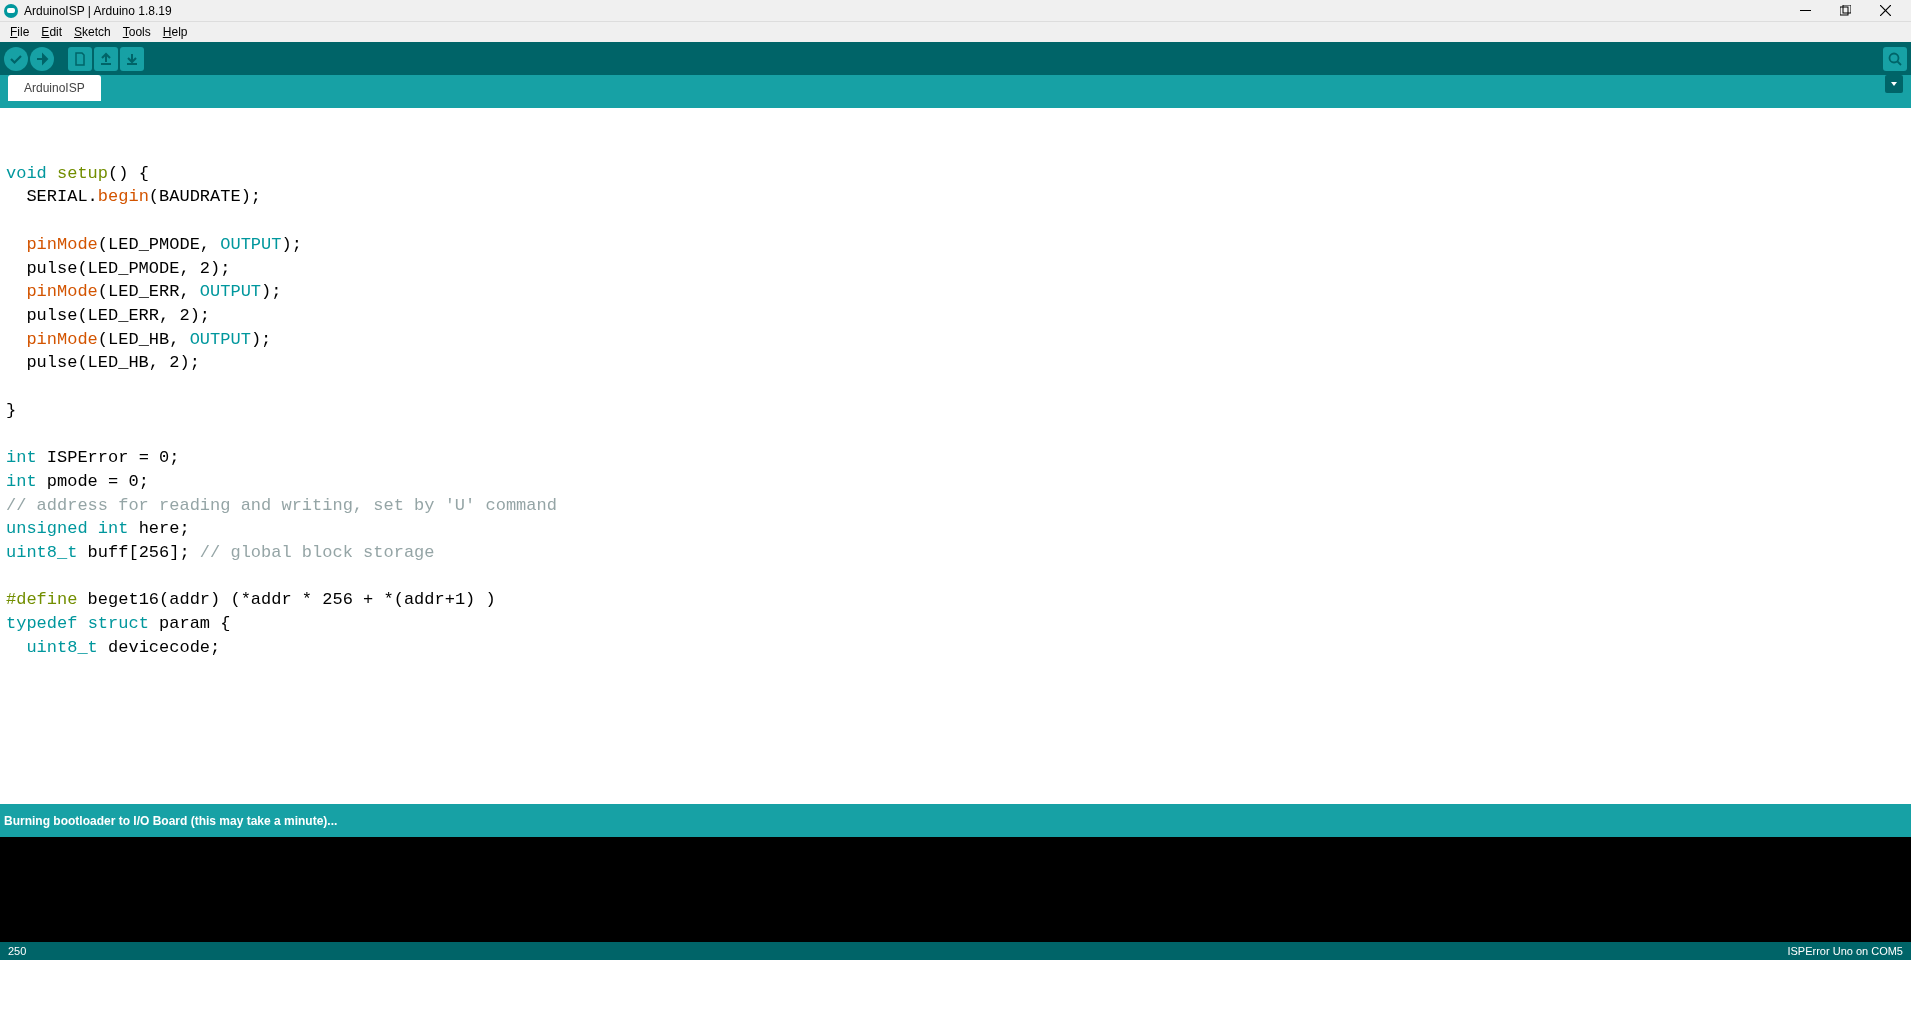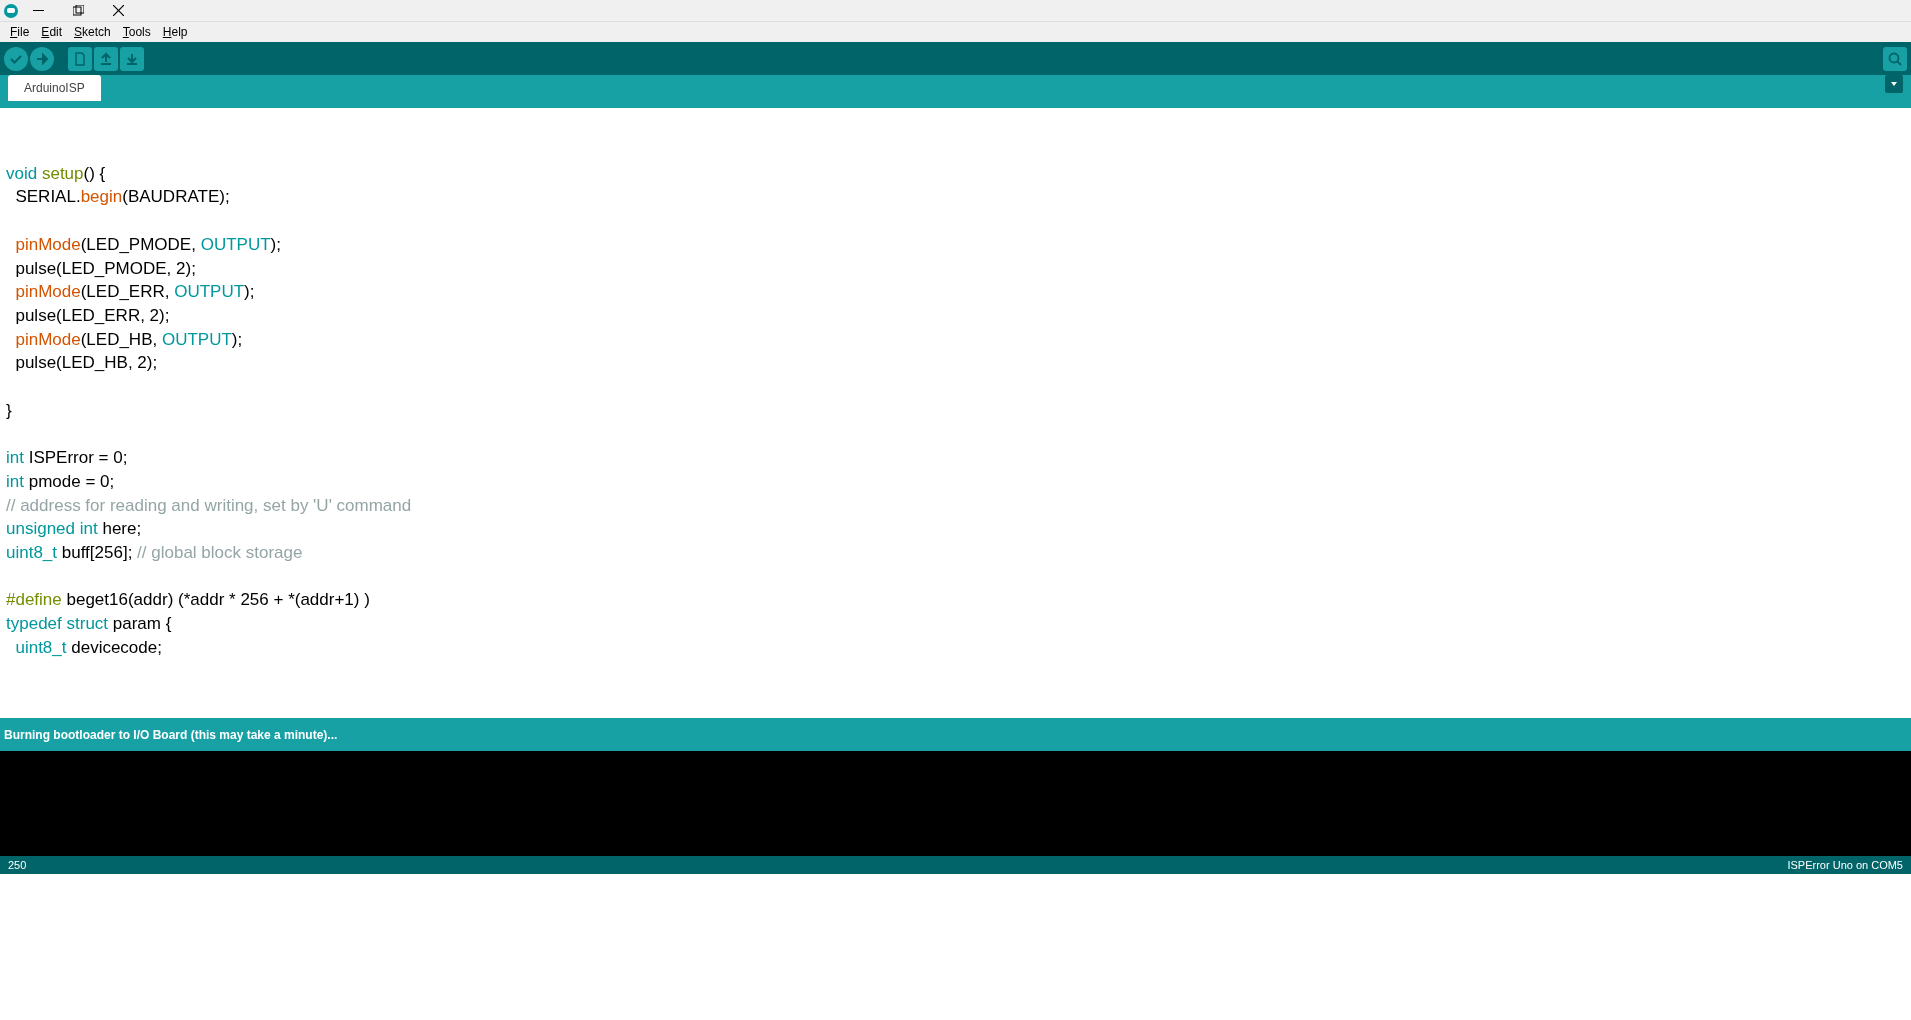--- a/index.html
+++ b/index.html
@@ -24,21 +24,21 @@
     .toolbar-btn svg { fill: #006468; }
     .toolbar-spacer { flex: 1; }
     .toolbar-gap { width: 10px; }
     
     .tabbar { height: 33px; background: #17a1a5; display: flex; align-items: flex-start; padding: 0 8px; }
     .tab { background: #fff; padding: 6px 16px; font-size: 12px; color: #444; border-radius: 3px 3px 0 0; cursor: pointer; }
     .tabbar-spacer { flex: 1; }
     .tabbar-menu { width: 18px; height: 18px; background: #006468; border-radius: 2px; margin-bottom: 6px; display: flex; align-items: center; justify-content: center; cursor: pointer; }
     .tabbar-menu svg { fill: #17a1a5; }
     
-    .editor { height: 610px; background: #fff; padding: 30px 6px 6px 6px; overflow: hidden; font-family: Liberation Sans, sans-serif; font-size: 17px; line-height: 23.7px; white-space: pre; color: #000; }
+    .editor { height: 696px; background: #fff; padding: 30px 6px 6px 6px; overflow: hidden; font-family: Liberation Mono, monospace; font-size: 17px; line-height: 23.7px; white-space: pre; color: #000; }
     
     .tok-keyword-blue { color: #00979d; }
     .tok-orange { color: #d35400; }
     .tok-olive { color: #728e00; }
     .tok-teal-const { color: #00979d; }
     .tok-type { color: #00979d; }
     .tok-comment { color: #95a5a6; }
     
     .statusbar-message { height: 33px; background: #17a1a5; color: #fff; display: flex; align-items: center; padding: 0 4px; font-size: 12px; font-weight: bold; }
     
@@ -47,20 +47,21 @@
     .bottombar { height: 18px; background: #006468; color: #fff; display: flex; align-items: center; padding: 1px 8px; font-size: 11px; }
     .bottombar-line { }
     .bottombar-spacer { flex: 1; }
     .bottombar-board { }
   </style>
 </head>
 <body>
 
 <div class="titlebar">
   <div class="titlebar-icon"></div>
+  <div class="titlebar-title">ArduinoISP | Arduino 1.8.19</div>
   <div class="titlebar-controls">
     <div class="titlebar-btn">
         <svg viewBox="0 0 11 11">
           <rect x="0" y="5" width="11" height="1" fill="#000"></rect>
         </svg>
       </div>
     <div class="titlebar-btn">
         <svg viewBox="0 0 11 11">
           <rect x="0" y="2" width="8" height="8" fill="none" stroke="#000" stroke-width="1"></rect>
           <rect x="3" y="0" width="8" height="8" fill="none" stroke="#000" stroke-width="1"></rect>

